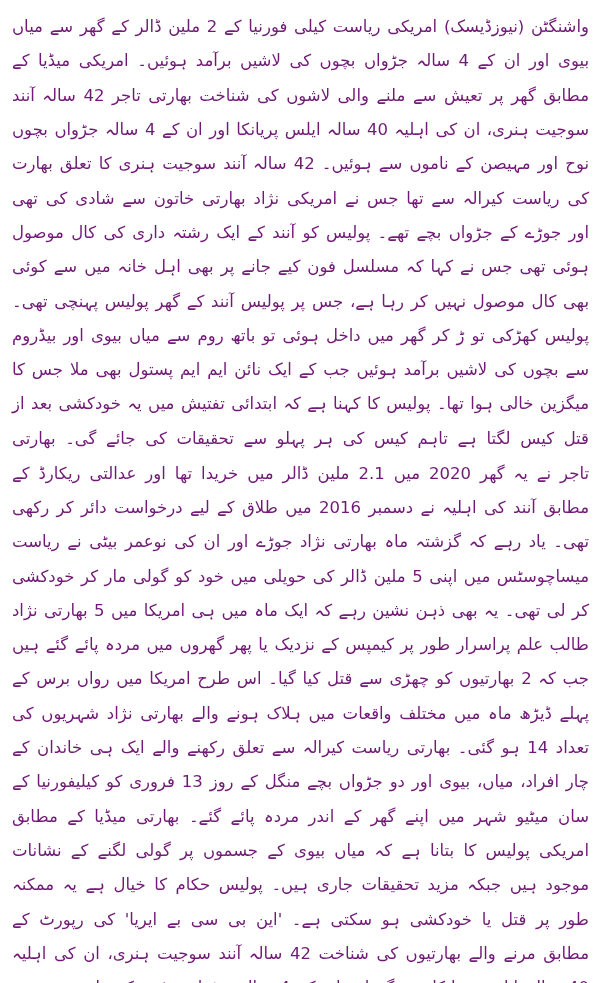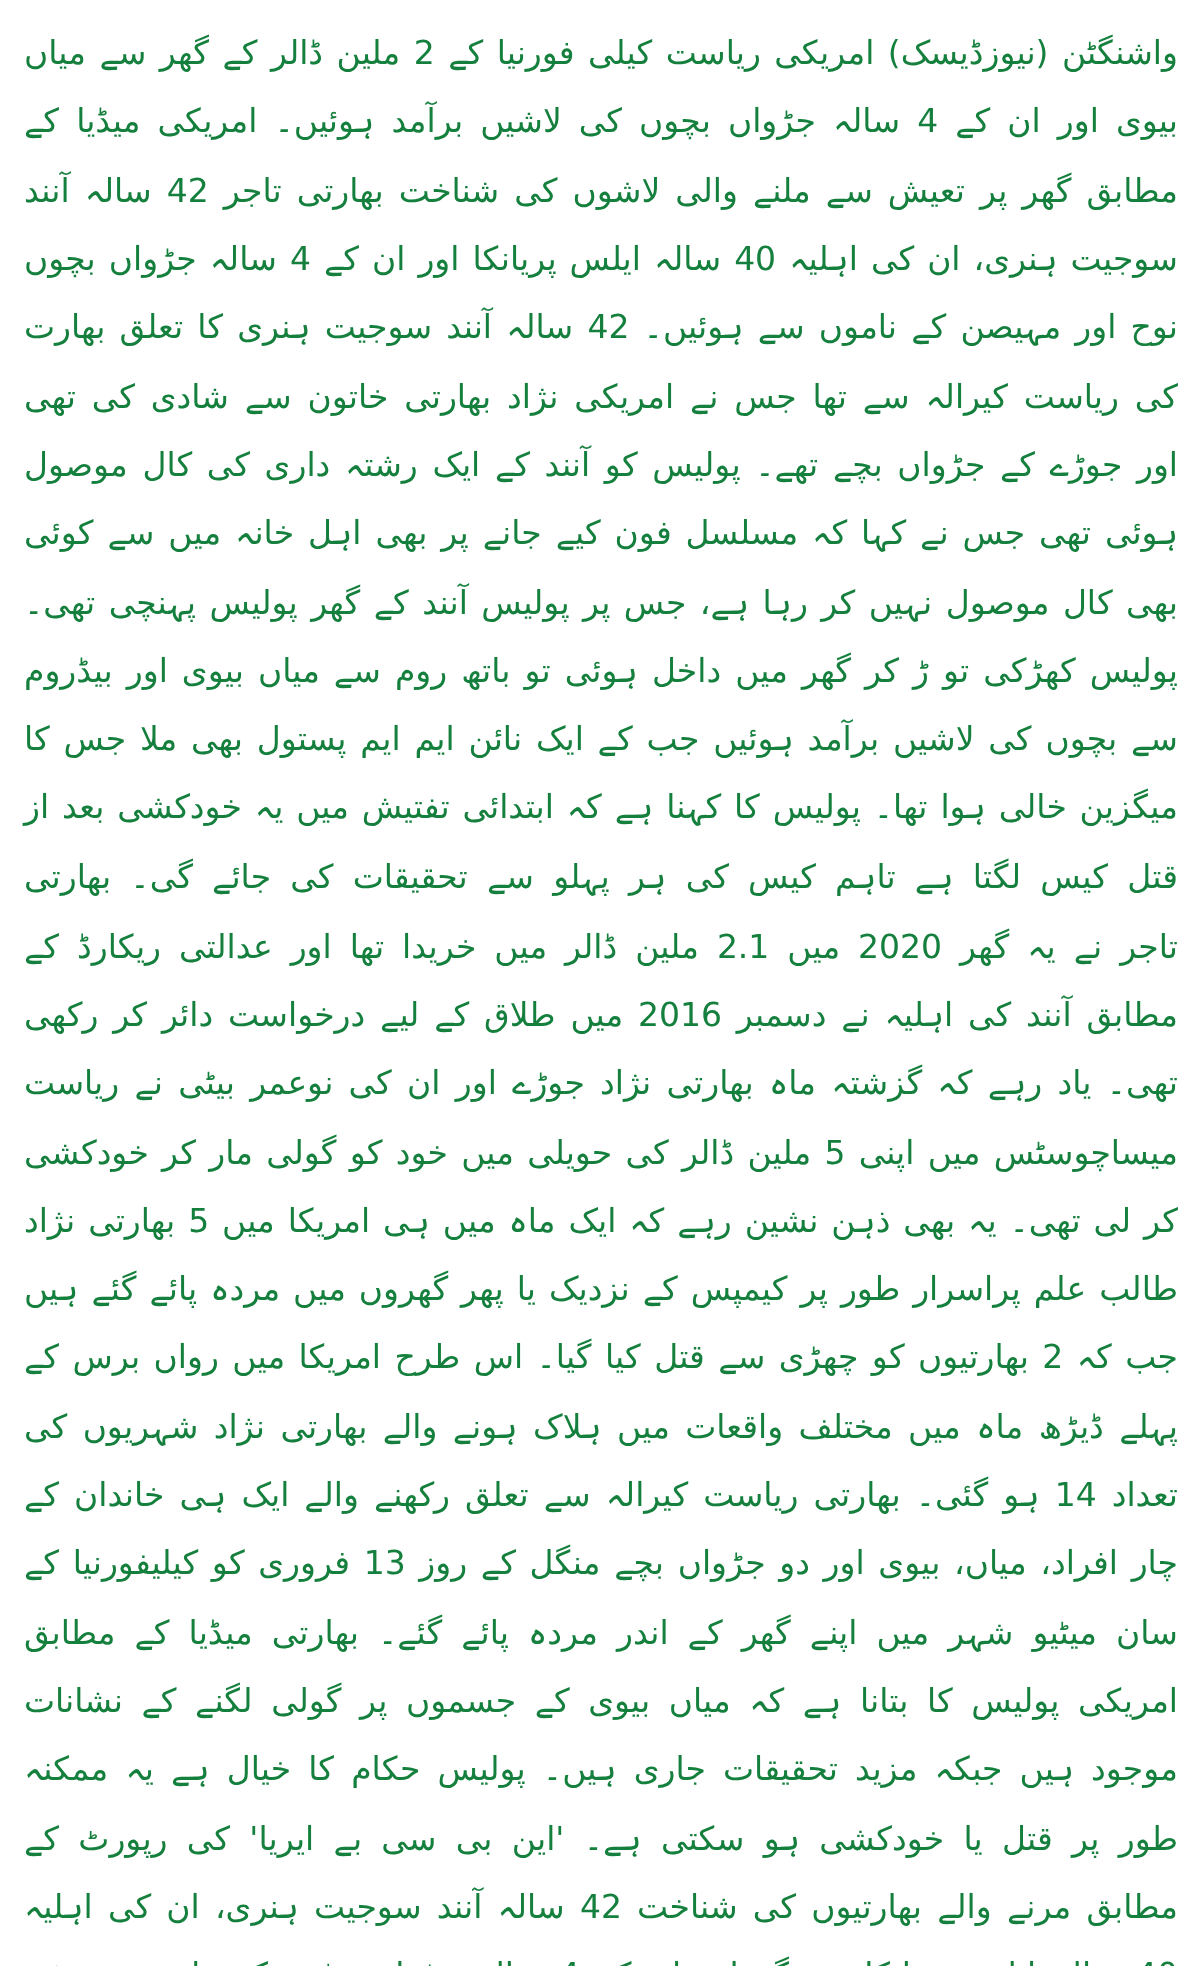--- a/index.html
+++ b/index.html
@@ -17,21 +17,21 @@
     width: 601px;
     padding: 10px 12px 14px 12px;
     direction: rtl;
     text-align: justify;
     text-align-last: justify;
     unicode-bidi: isolate;
   }
   .para {
     font-size: 16.5px;
     line-height: 2.08;
-    color: #15803d;
+    color: #701a75;
     direction: rtl;
     text-align: justify;
     text-align-last: justify;
     margin: 0 0 0.5px 0;
     letter-spacing: 0px;
     word-spacing: 1px;
   }
 </style>
 </head>
 <body>

